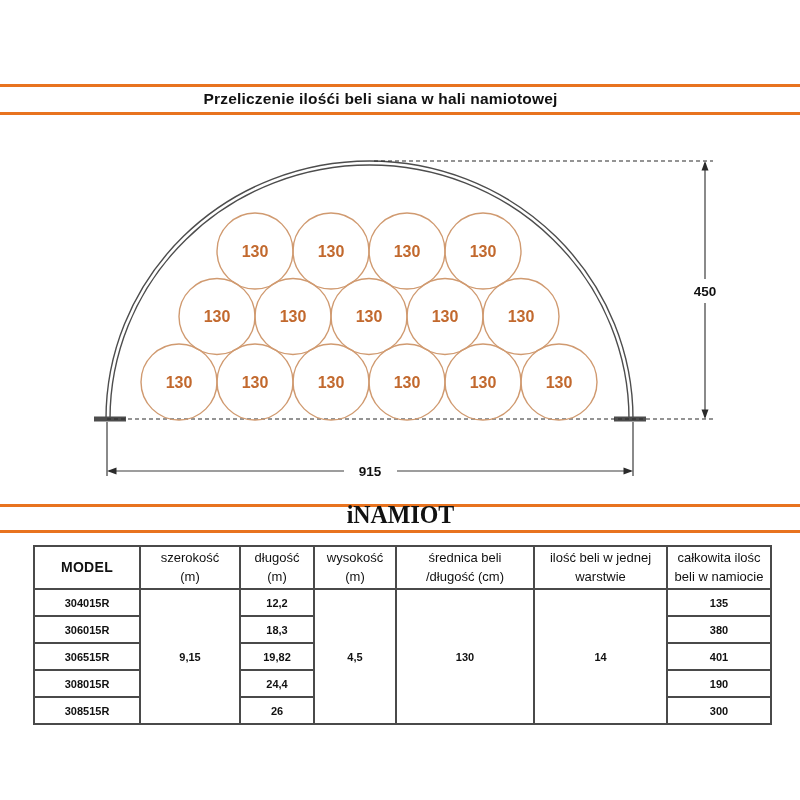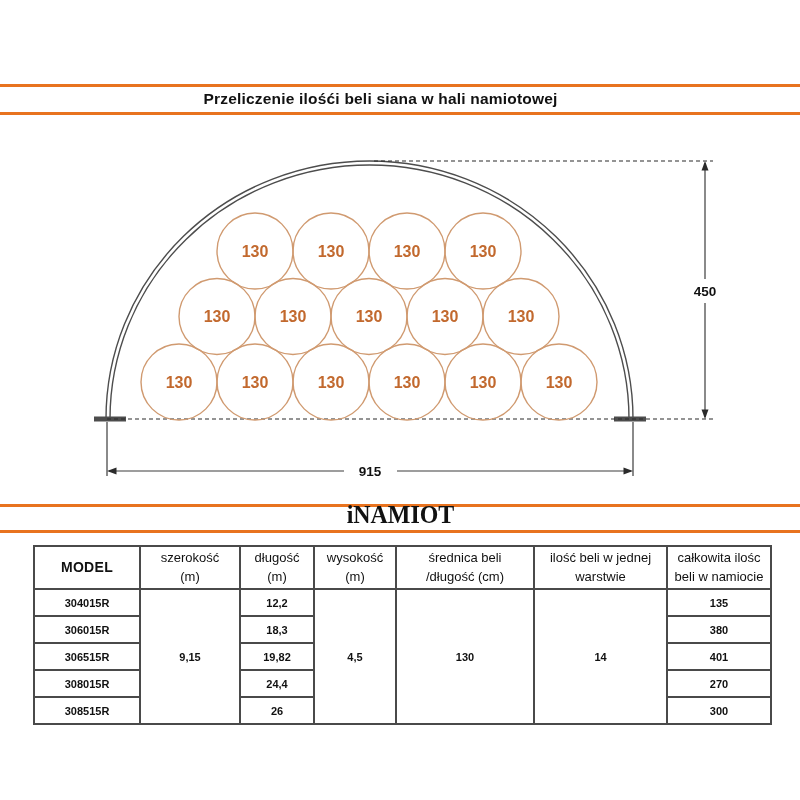--- a/index.html
+++ b/index.html
@@ -202,21 +202,21 @@
     <td>380</td>
   </tr>
   <tr>
     <td class="model">306515R</td>
     <td>19,82</td>
     <td>401</td>
   </tr>
   <tr>
     <td class="model">308015R</td>
     <td>24,4</td>
-    <td>270</td>
+    <td>190</td>
   </tr>
   <tr>
     <td class="model">308515R</td>
     <td>26</td>
     <td>300</td>
   </tr>
   </tbody>
 </table>
 
 </body></html>

